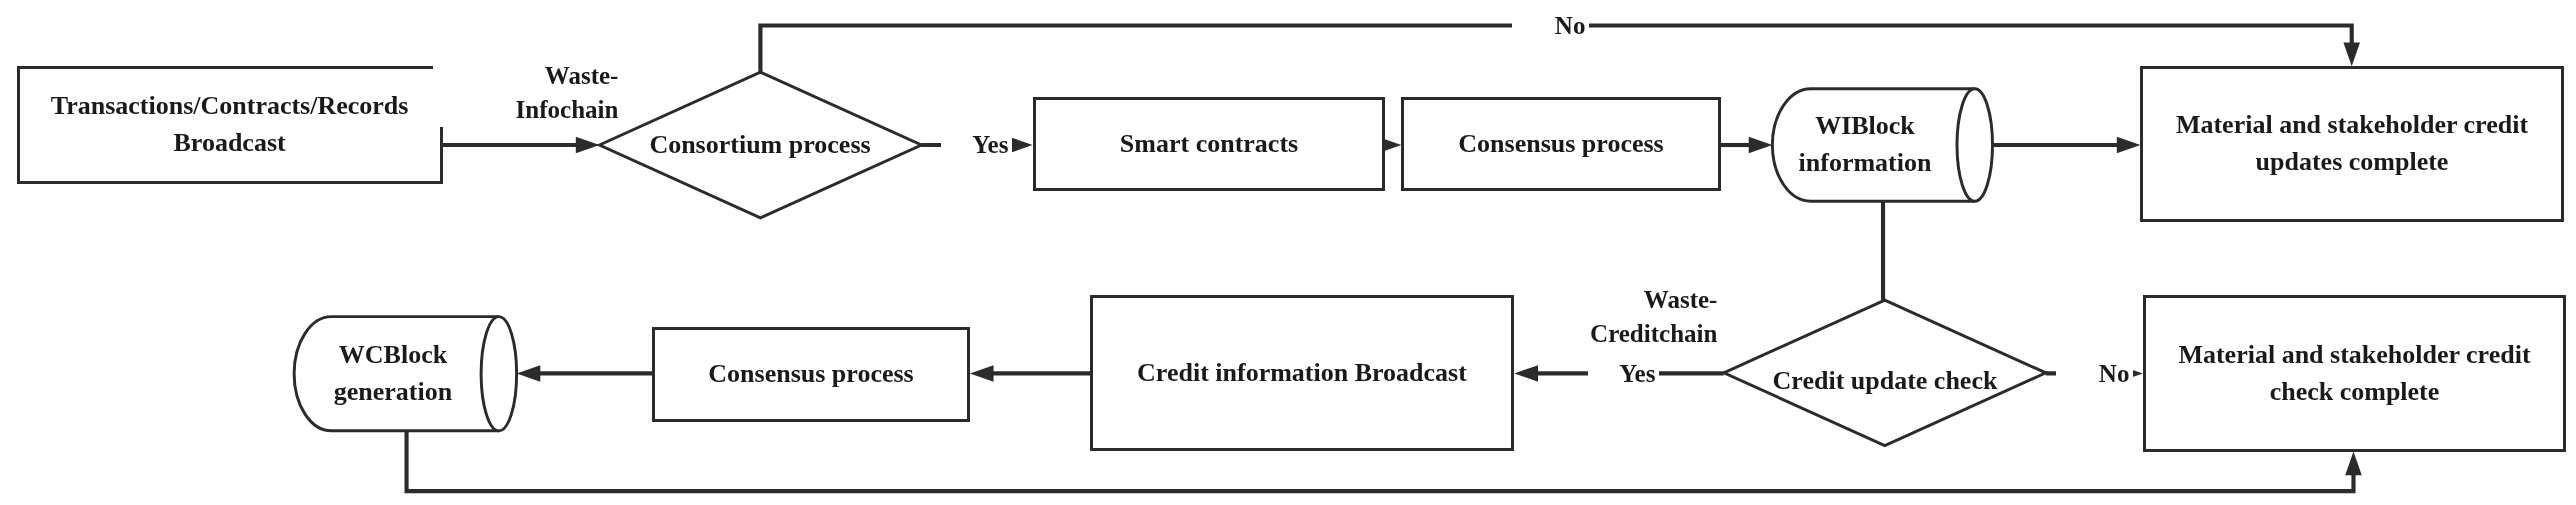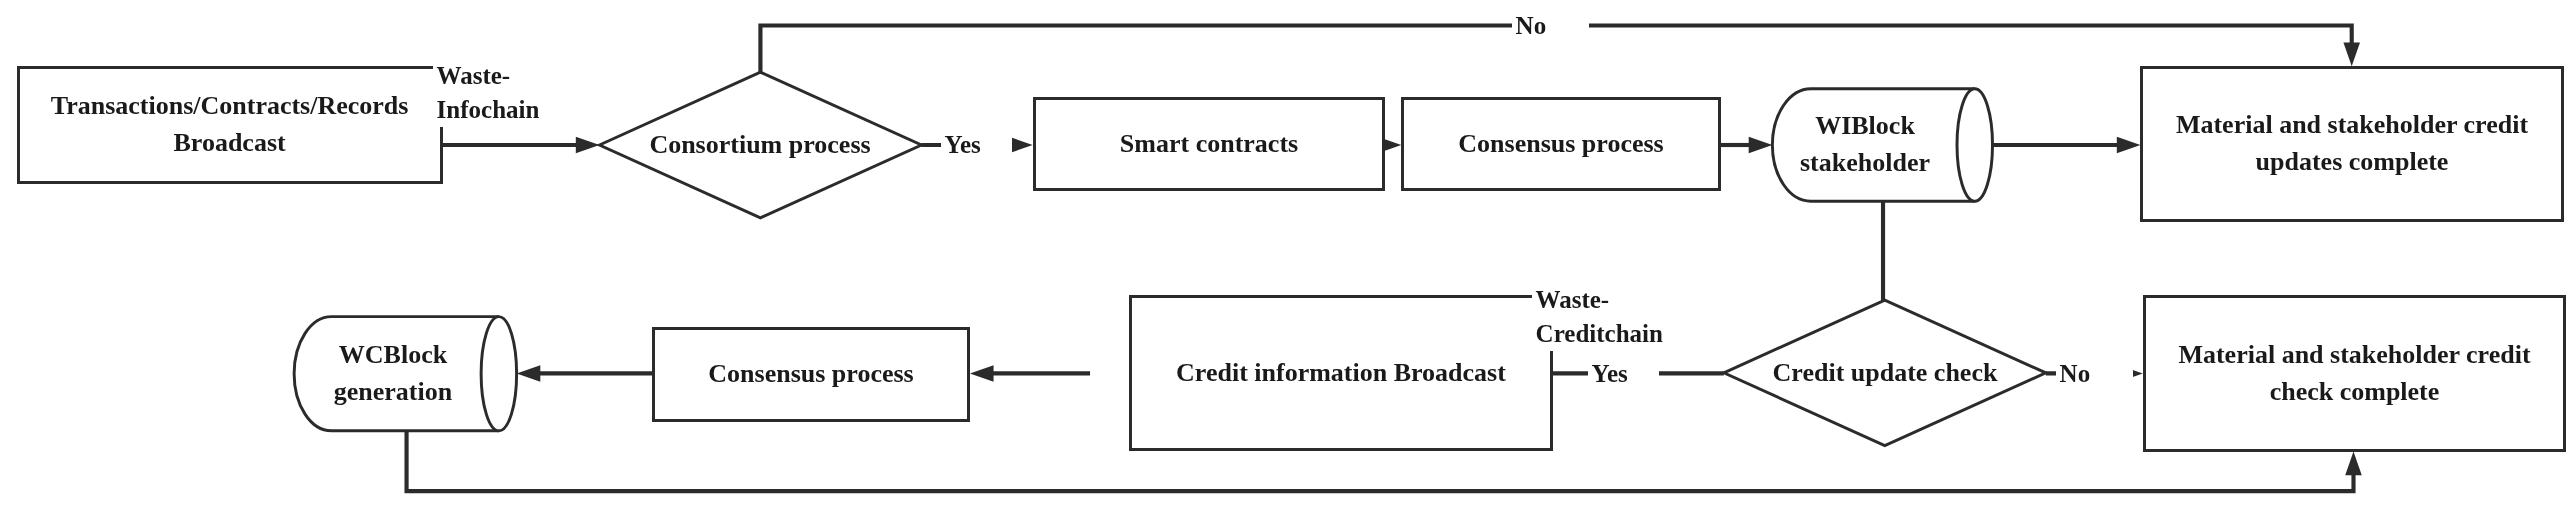--- a/index.html
+++ b/index.html
@@ -40,21 +40,21 @@
     color:var(--text-color);
     white-space:pre-line;
     padding:0 2.4px;
   }
   .edge-label{
     position:absolute;
     font-weight:bold;
     font-size:25px;
     line-height:1.35;
     color:var(--text-color);
-    text-align:left;
+    text-align:right;
     white-space:pre-line;
     background:var(--bg-color);
     padding:0 3.6px;
     box-sizing:border-box;
   }
 </style>
 </head>
 <body>
 
 <div id="stage">
@@ -146,44 +146,44 @@
 
   <div class="node" style="left:1401px;top:97px;width:320px;height:94px;">
     <span class="label">Consensus process</span>
   </div>
 
   <div class="node" style="left:2140px;top:66px;width:424px;height:156px;">
     <span class="label">Material and stakeholder credit
 updates complete</span>
   </div>
 
-  <div class="node" style="left:1090px;top:295px;width:424px;height:156px;margin-left:39px;">
+  <div class="node" style="left:1090px;top:295px;width:424px;height:156px;">
     <span class="label">Credit information Broadcast</span>
   </div>
 
   <div class="node" style="left:652px;top:327px;width:318px;height:95px;">
     <span class="label">Consensus process</span>
   </div>
 
   <div class="node" style="left:2143px;top:295px;width:423px;height:157px;">
     <span class="label">Material and stakeholder credit
 check complete</span>
   </div>
 
   <div class="node-text" style="left:611px;top:72px;width:298px;height:146px;">
     <span class="label">Consortium process</span>
   </div>
 
-  <div class="node-text" style="left:1736px;top:300px;width:298px;height:146px;text-align:right;">
+  <div class="node-text" style="left:1736px;top:308px;width:298px;height:146px;text-align:right;">
     <span class="label">Credit update check</span>
   </div>
 
   <div class="node-text" style="left:1776px;top:89px;width:178px;height:112px;">
     <span class="label">WIBlock
-stakeholder</span>
+information</span>
   </div>
 
   <div class="node-text" style="left:304px;top:317px;width:178px;height:114px;">
     <span class="label">WCBlock
 generation</span>
   </div>
 
   <div class="edge-label" style="left:433px;top:59px;width:189px;">Waste-
 Infochain</div>
 

